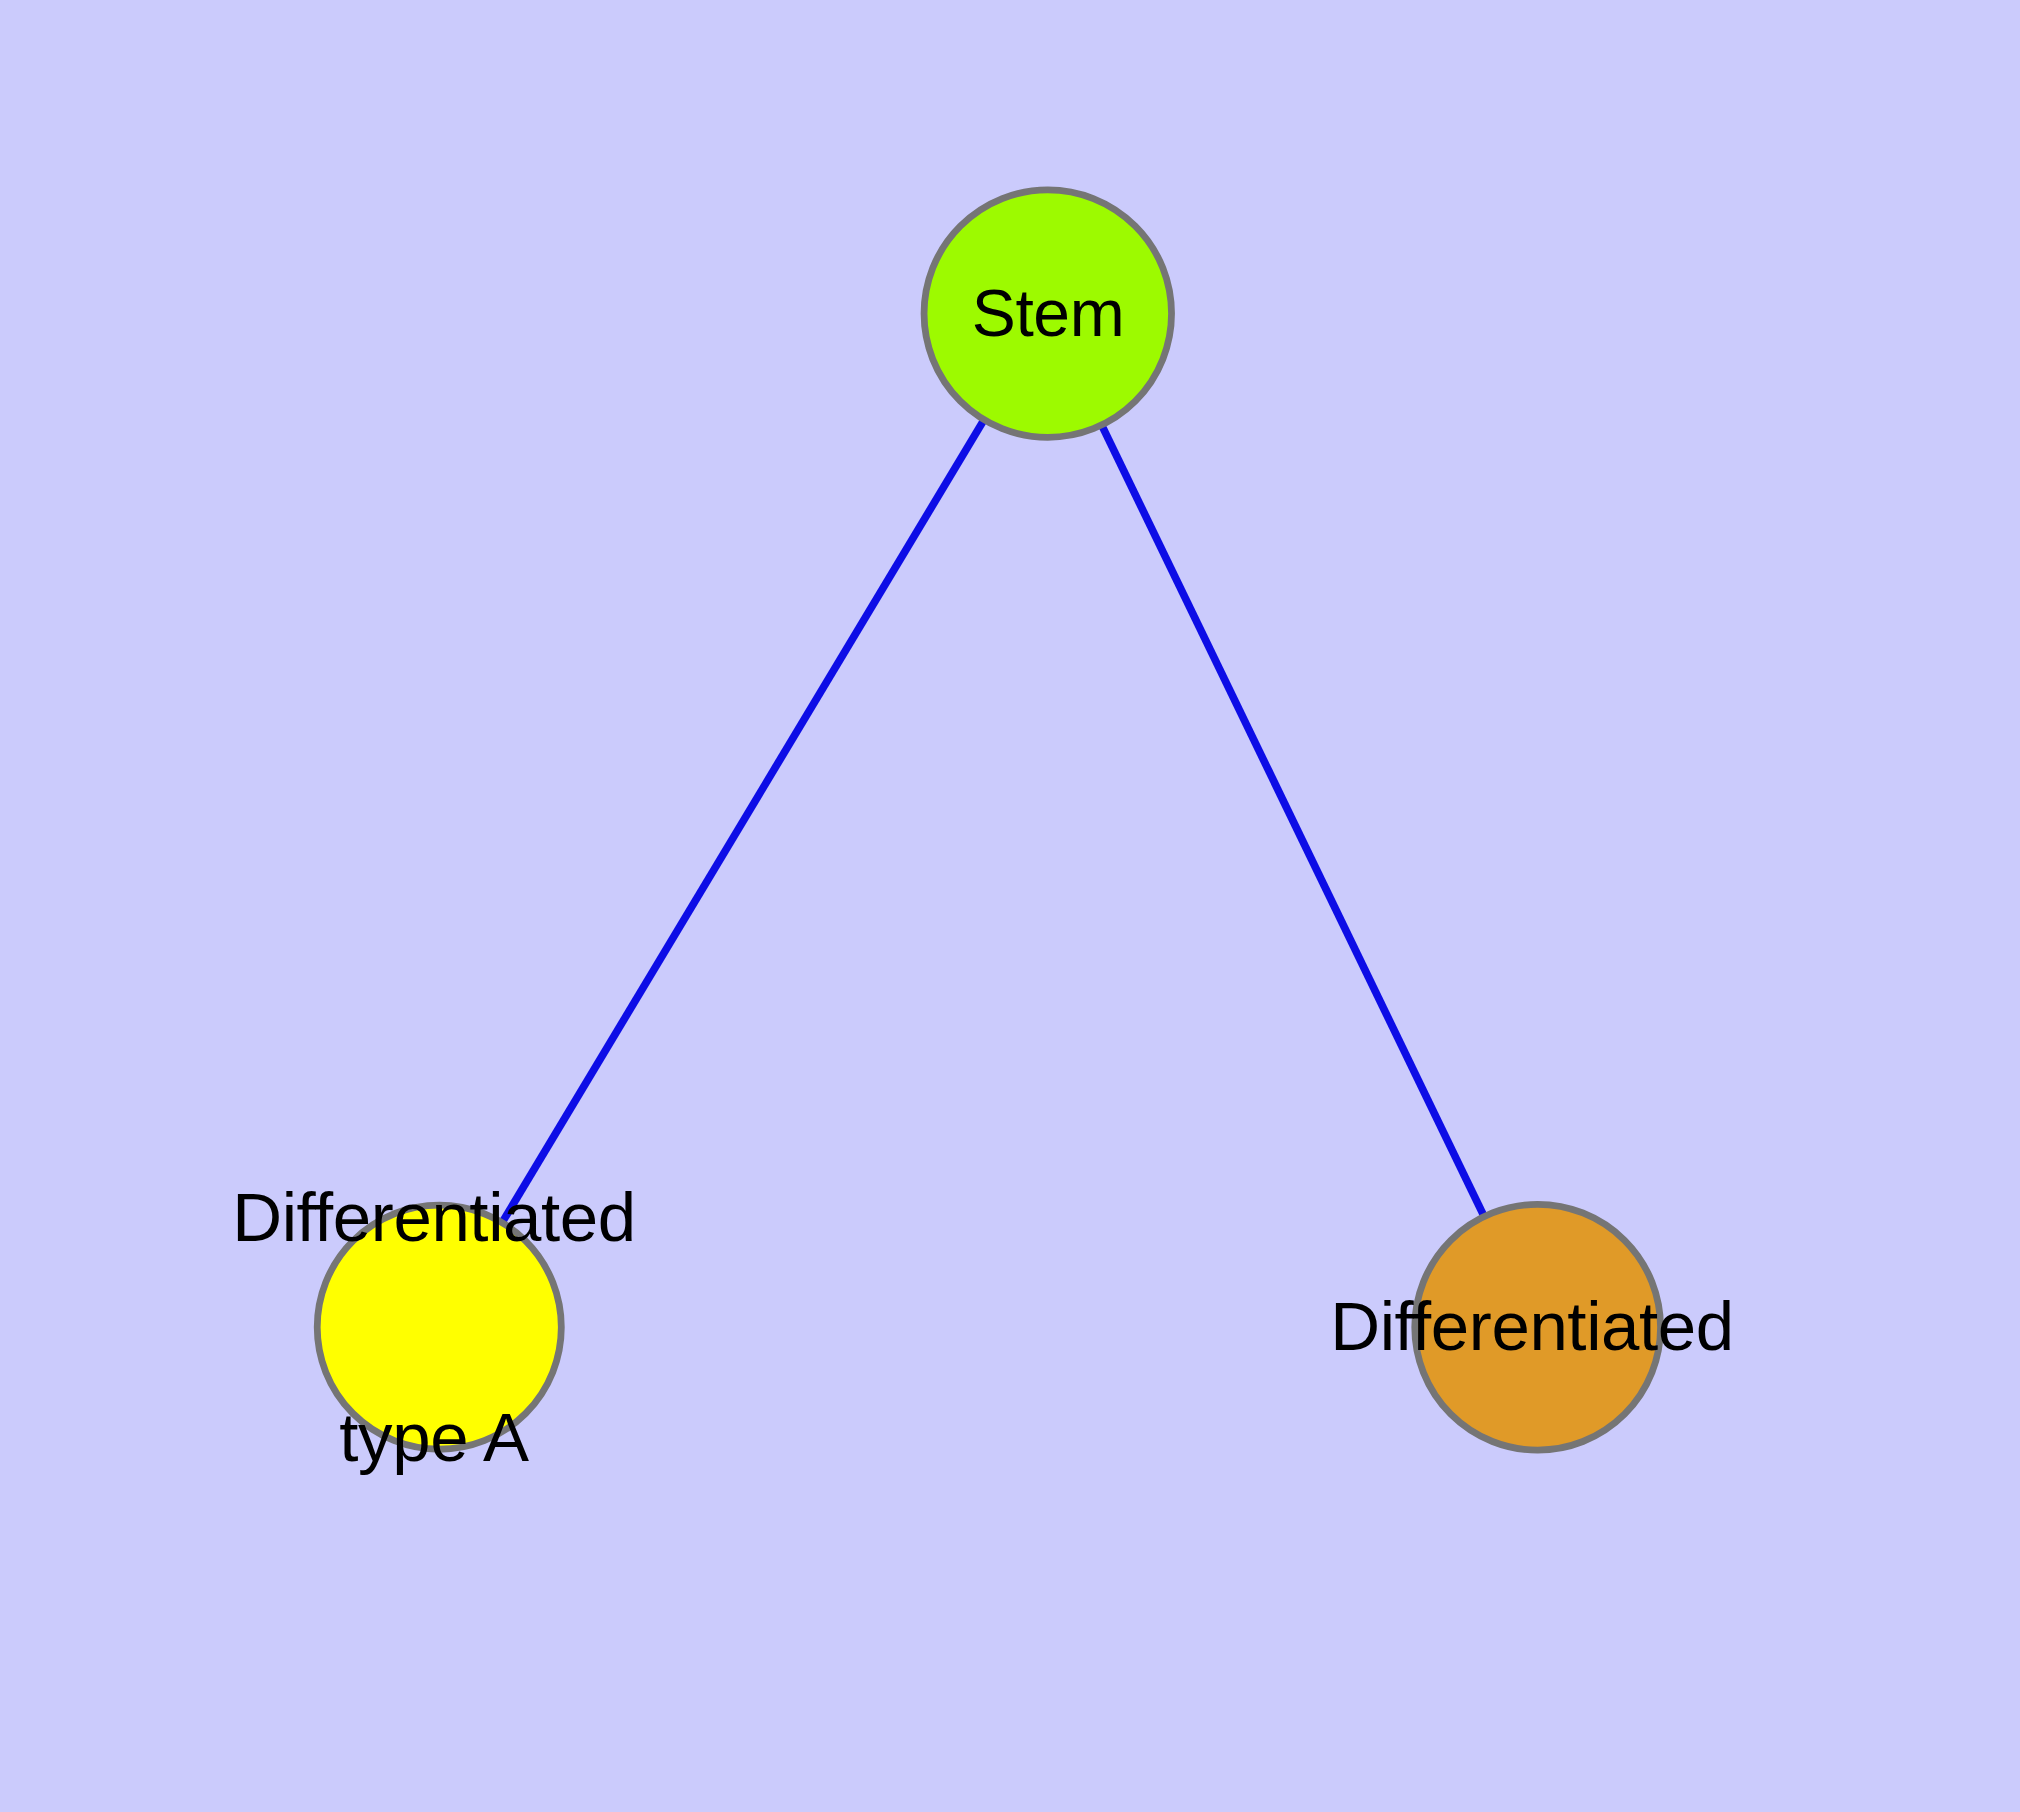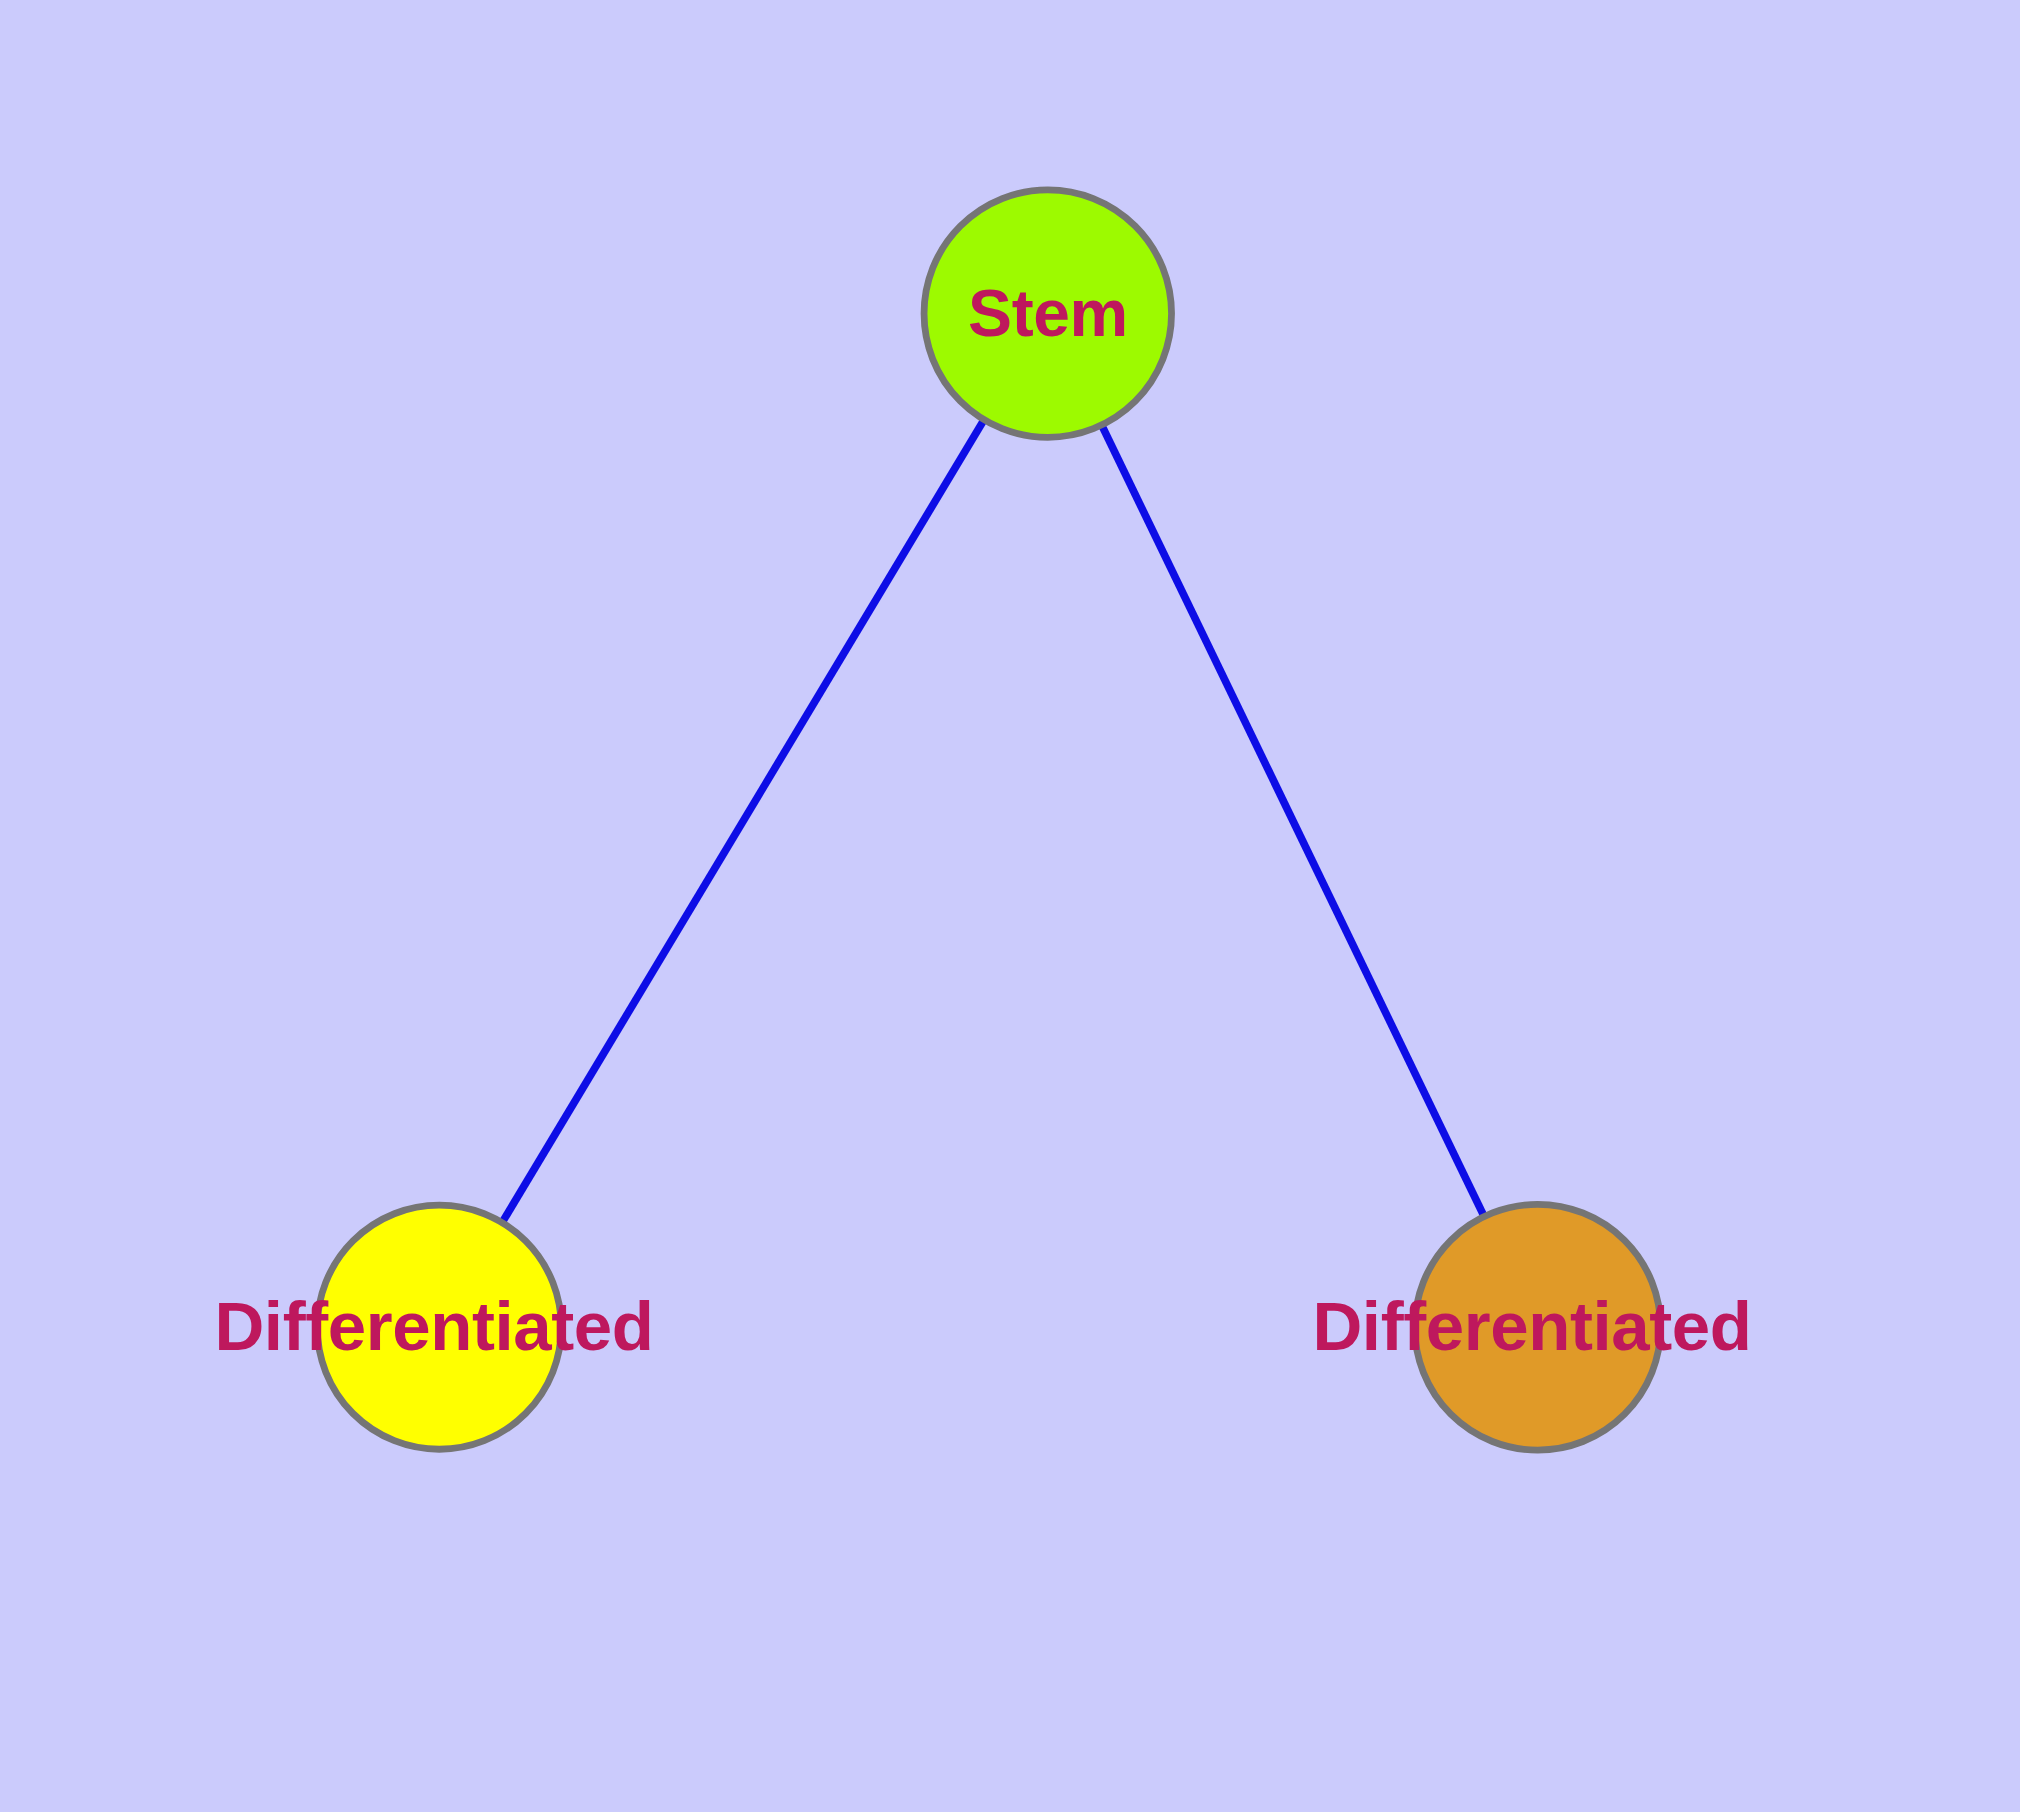--- a/index.html
+++ b/index.html
@@ -22,22 +22,22 @@
   #graph-svg {
     position: absolute;
     left: 0;
     top: 0;
     width: 2021px;
     height: 1812px;
     display: block;
   }
   .node-label {
     position: absolute;
-    color: #be185d;
-    font-weight: bold;
+    color: #000000;
+    font-weight: normal;
     text-align: center;
     line-height: 1.06;
     white-space: pre;
     pointer-events: none;
     letter-spacing: -0.4px;
   }
   .label-stem {
     font-size: 66px;
     left: 1048px;
     top: 314px;
@@ -70,20 +70,21 @@
       <circle id="node-stem" cx="1236" cy="370" r="146" fill="#9dfa00" stroke="#757575" stroke-width="8"></circle>
       <circle id="node-diff_a" cx="518" cy="1566" r="144" fill="#ffff00" stroke="#757575" stroke-width="8"></circle>
       <circle id="node-diff_b" cx="1814" cy="1566" r="145" fill="#e09a28" stroke="#757575" stroke-width="8"></circle>
     </g>
   </svg>
 
   <div class="node-label label-stem">Stem</div>
 
   <div class="node-label label-type-a">
     <div>Differentiated</div>
+    <div>type A</div>
   </div>
 
   <div class="node-label label-type-b">
     <div>Differentiated</div>
   </div>
 
 </div>
 
 
 </body></html>

